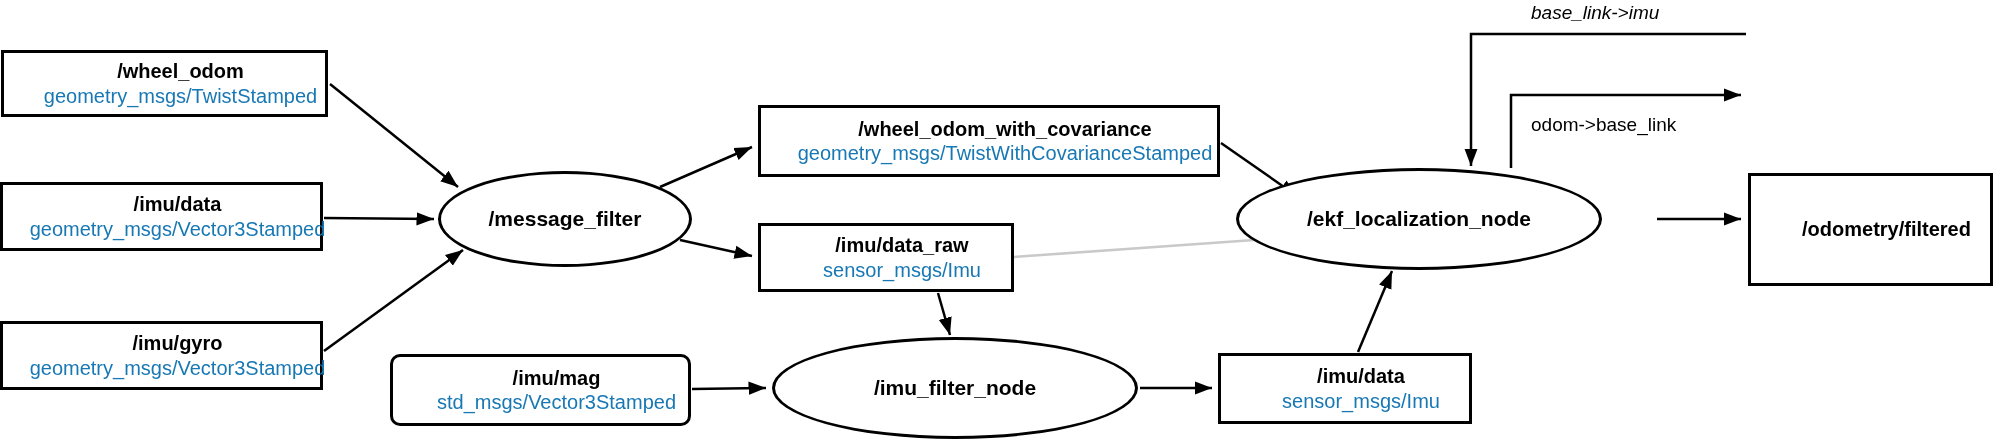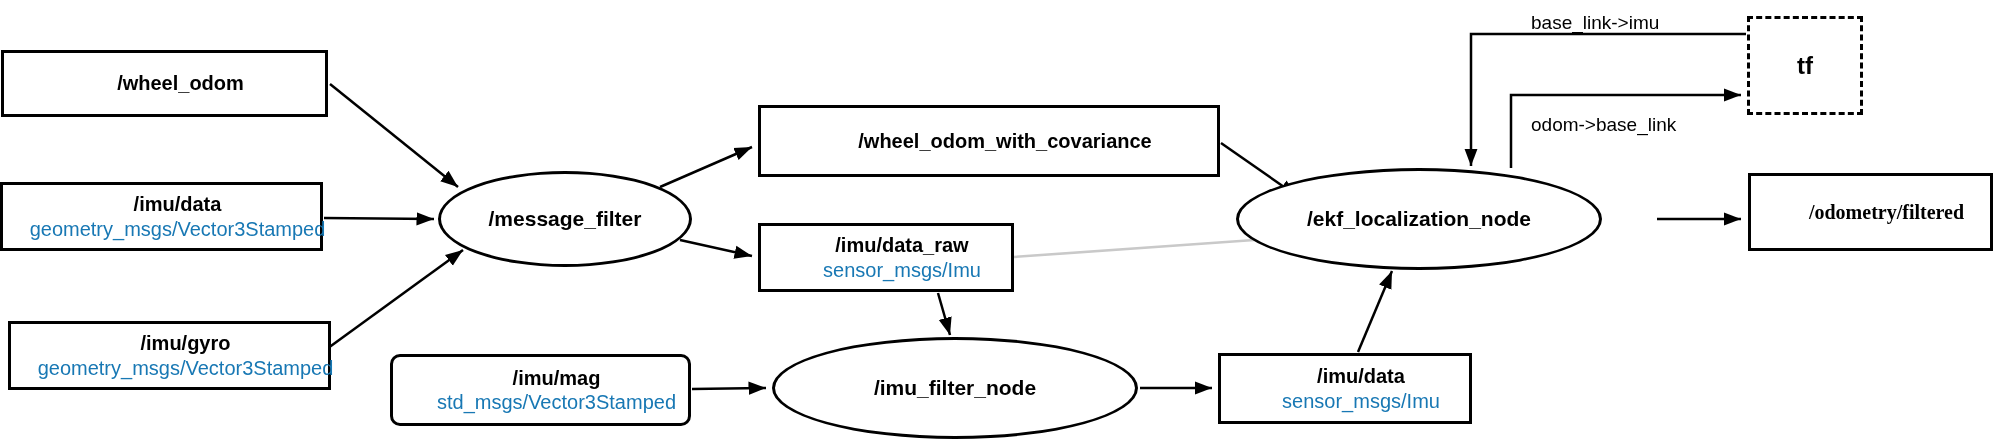--- a/index.html
+++ b/index.html
@@ -73,67 +73,66 @@
       <line x1="1221" y1="143" x2="1297" y2="196" marker-end="url(#ah)"></line>
       <line x1="1014" y1="257" x2="1296" y2="237" stroke="#c9c9c9" marker-end="url(#ahg)"></line>
       <line x1="1657" y1="219" x2="1741" y2="219" marker-end="url(#ah)"></line>
       <polyline points="1511,168 1511,95 1741,95" marker-end="url(#ah)"></polyline>
       <polyline points="1746,34 1471,34 1471,166" marker-end="url(#ah)"></polyline>
     </g>
   </svg>
 
   <div class="topic-box" style="left:1px;top:50px;width:327px;height:67px;">
     <div class="topic-name">/wheel_odom</div>
+    <div class="topic-type">geometry_msgs/TwistStamped</div>
   </div>
 
   <div class="topic-box" style="left:0px;top:182px;width:323px;height:69px;">
     <div class="topic-name">/imu/data</div>
     <div class="topic-type">geometry_msgs/Vector3Stamped</div>
   </div>
 
-  <div class="topic-box" style="left:8px;top:321px;width:323px;height:69px;">
+  <div class="topic-box" style="left:0px;top:321px;width:323px;height:69px;">
     <div class="topic-name">/imu/gyro</div>
     <div class="topic-type">geometry_msgs/Vector3Stamped</div>
   </div>
 
   <div class="topic-box" style="left:390px;top:354px;width:301px;height:72px;border-radius:10px;">
     <div class="topic-name">/imu/mag</div>
     <div class="topic-type">std_msgs/Vector3Stamped</div>
   </div>
 
   <div class="topic-box" style="left:758px;top:105px;width:462px;height:72px;">
     <div class="topic-name">/wheel_odom_with_covariance</div>
+    <div class="topic-type">geometry_msgs/TwistWithCovarianceStamped</div>
   </div>
 
   <div class="topic-box" style="left:758px;top:223px;width:256px;height:69px;">
     <div class="topic-name">/imu/data_raw</div>
     <div class="topic-type">sensor_msgs/Imu</div>
   </div>
 
   <div class="topic-box" style="left:1218px;top:353px;width:254px;height:71px;">
     <div class="topic-name">/imu/data</div>
     <div class="topic-type">sensor_msgs/Imu</div>
   </div>
 
-  <div class="topic-box" style="left:1748px;top:173px;width:245px;height:78px;font-family:Liberation Serif, serif;">
+  <div class="topic-box" style="left:1748px;top:173px;width:245px;height:113px;">
     <div class="topic-name">/odometry/filtered</div>
   </div>
 
   <div class="node-ellipse" style="left:772px;top:337px;width:366px;height:102px;">
     <span>/imu_filter_node</span>
   </div>
 
   <div class="node-ellipse" style="left:438px;top:171px;width:254px;height:96px;">
     <span>/message_filter</span>
   </div>
 
   <div class="node-ellipse" style="left:1236px;top:168px;width:366px;height:102px;">
     <span>/ekf_localization_node</span>
   </div>
 
-  <div class="tf-box" style="left:1747px;top:16px;width:116px;height:99px;">
-    <span>tf</span>
-  </div>
 
-  <div class="edge-label" style="left:1531px;top:12px;">base_link-&gt;imu</div>
+  <div class="edge-label" style="left:1531px;top:2px;font-style:italic;">base_link-&gt;imu</div>
   <div class="edge-label" style="left:1531px;top:69px;margin-top:45px;">odom-&gt;base_link</div>
 
 </div>
 
 </body></html>

